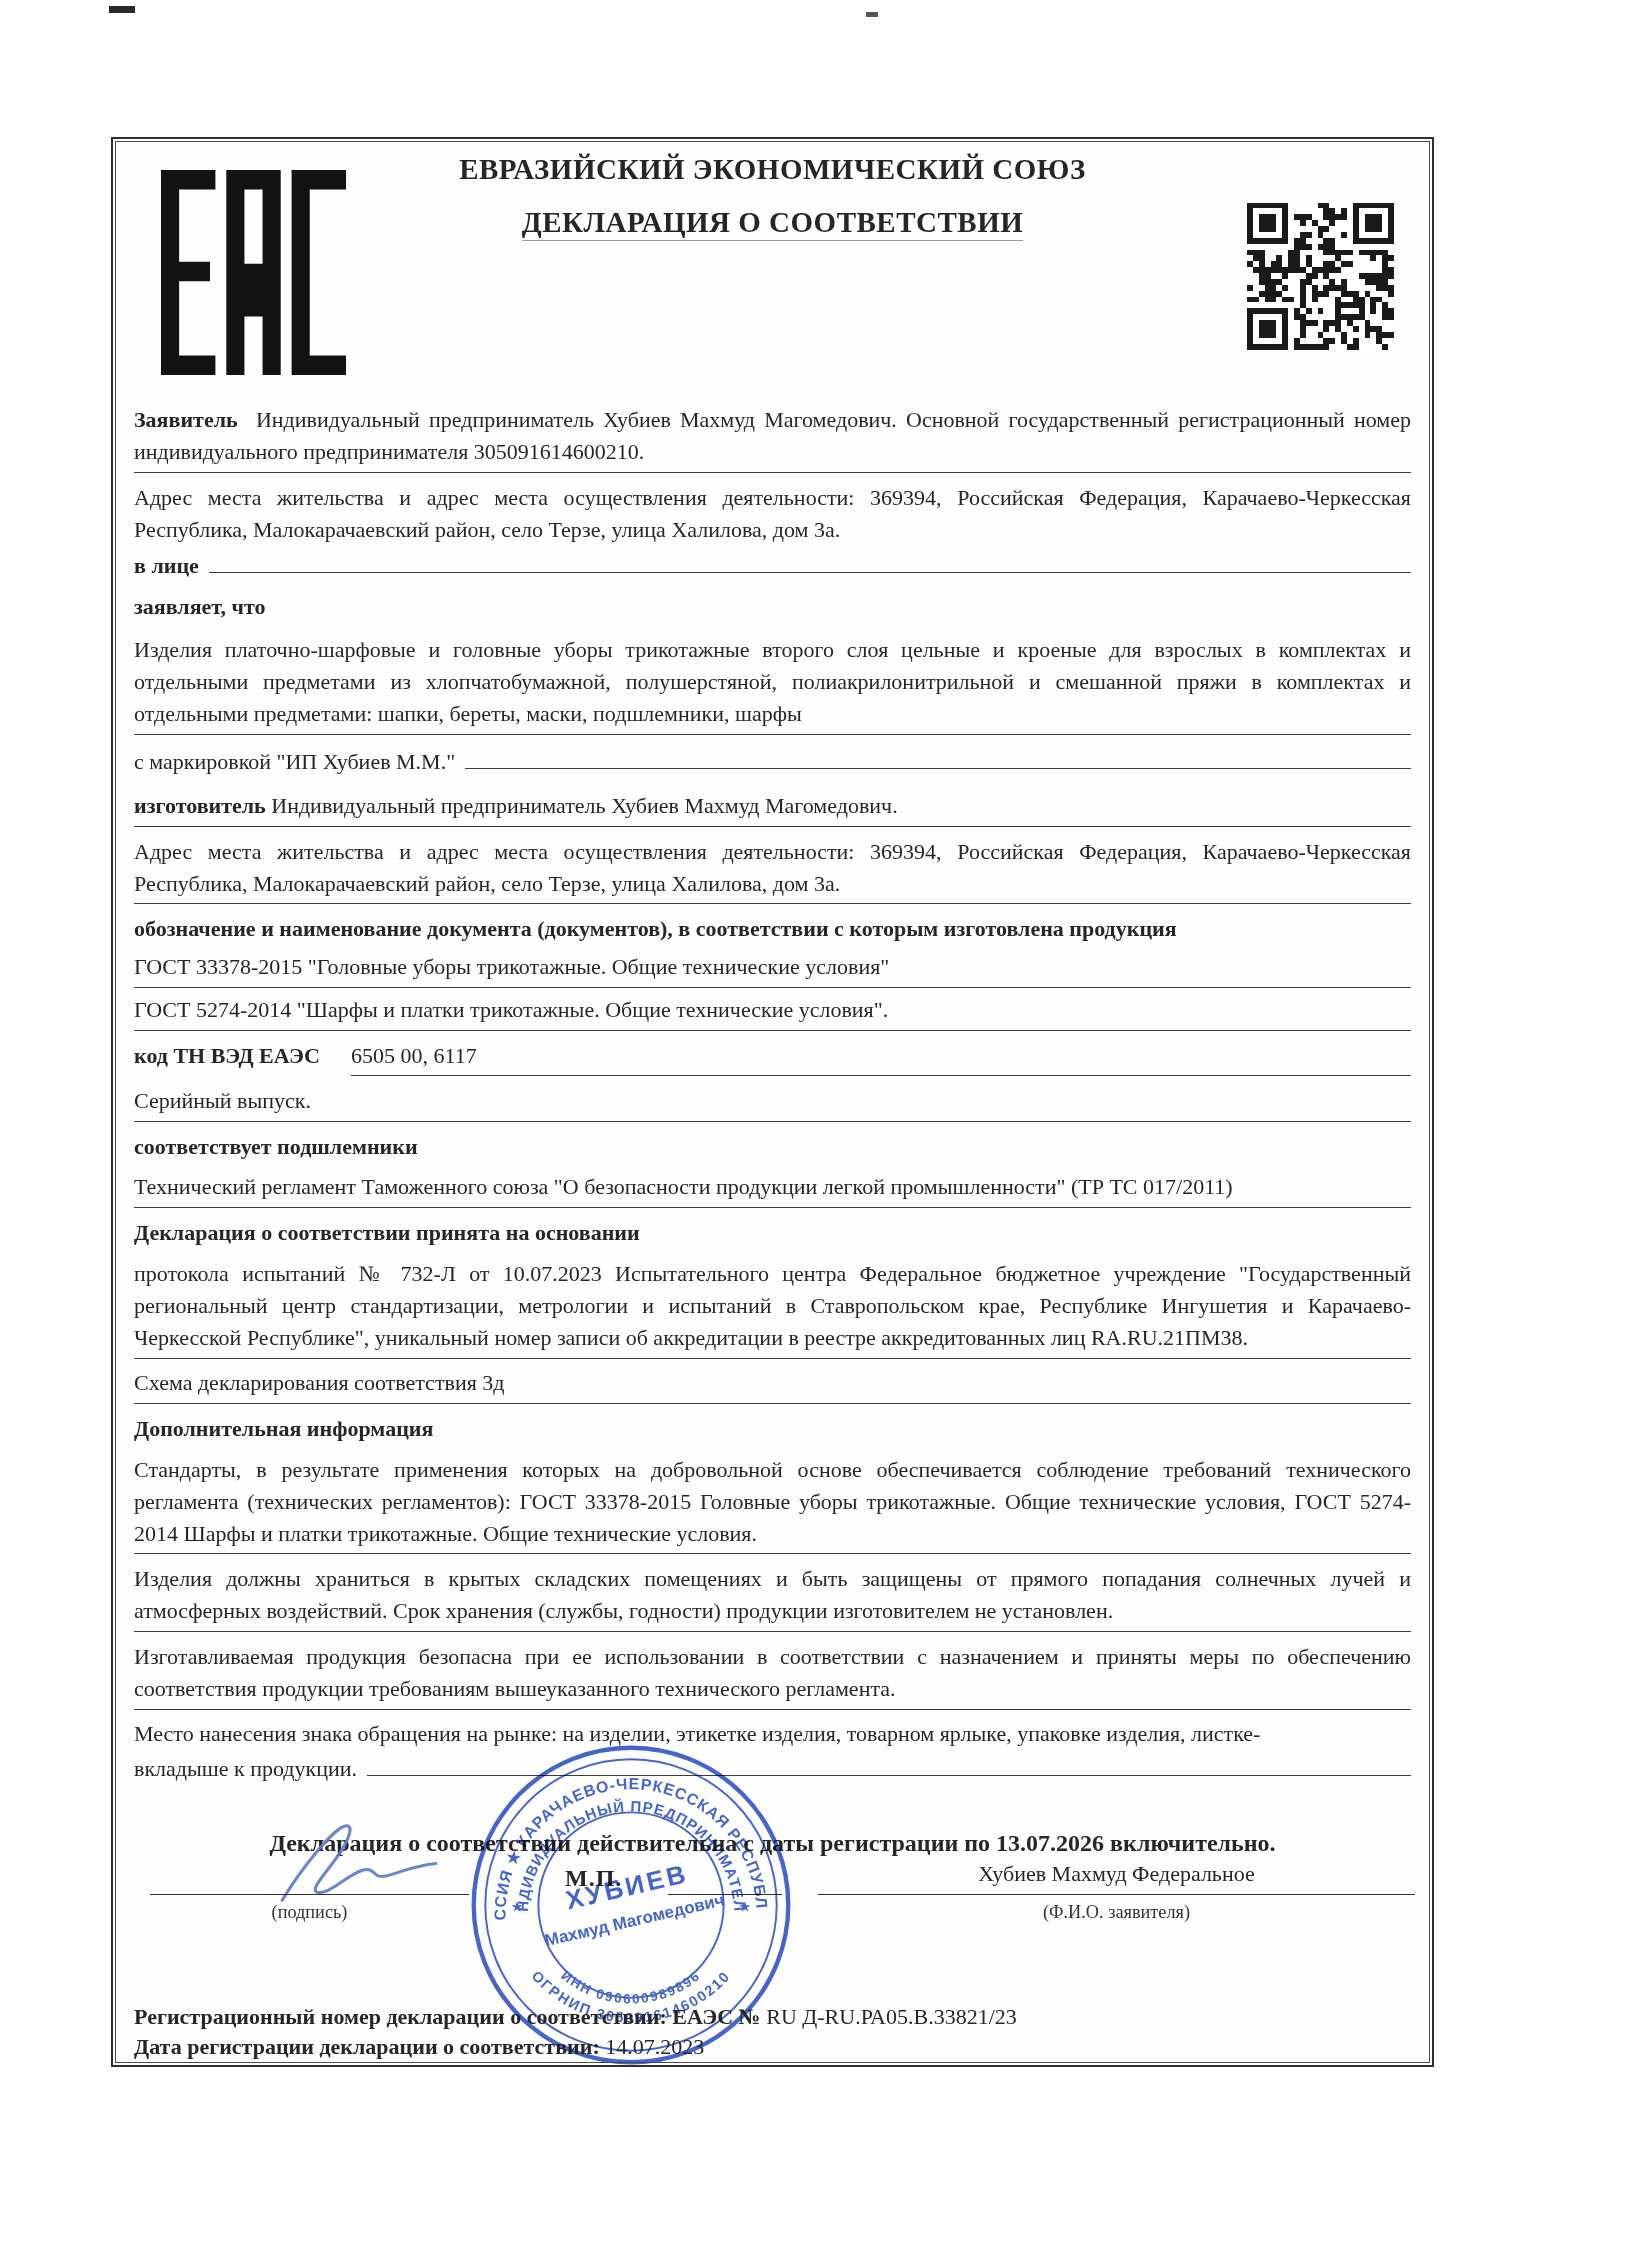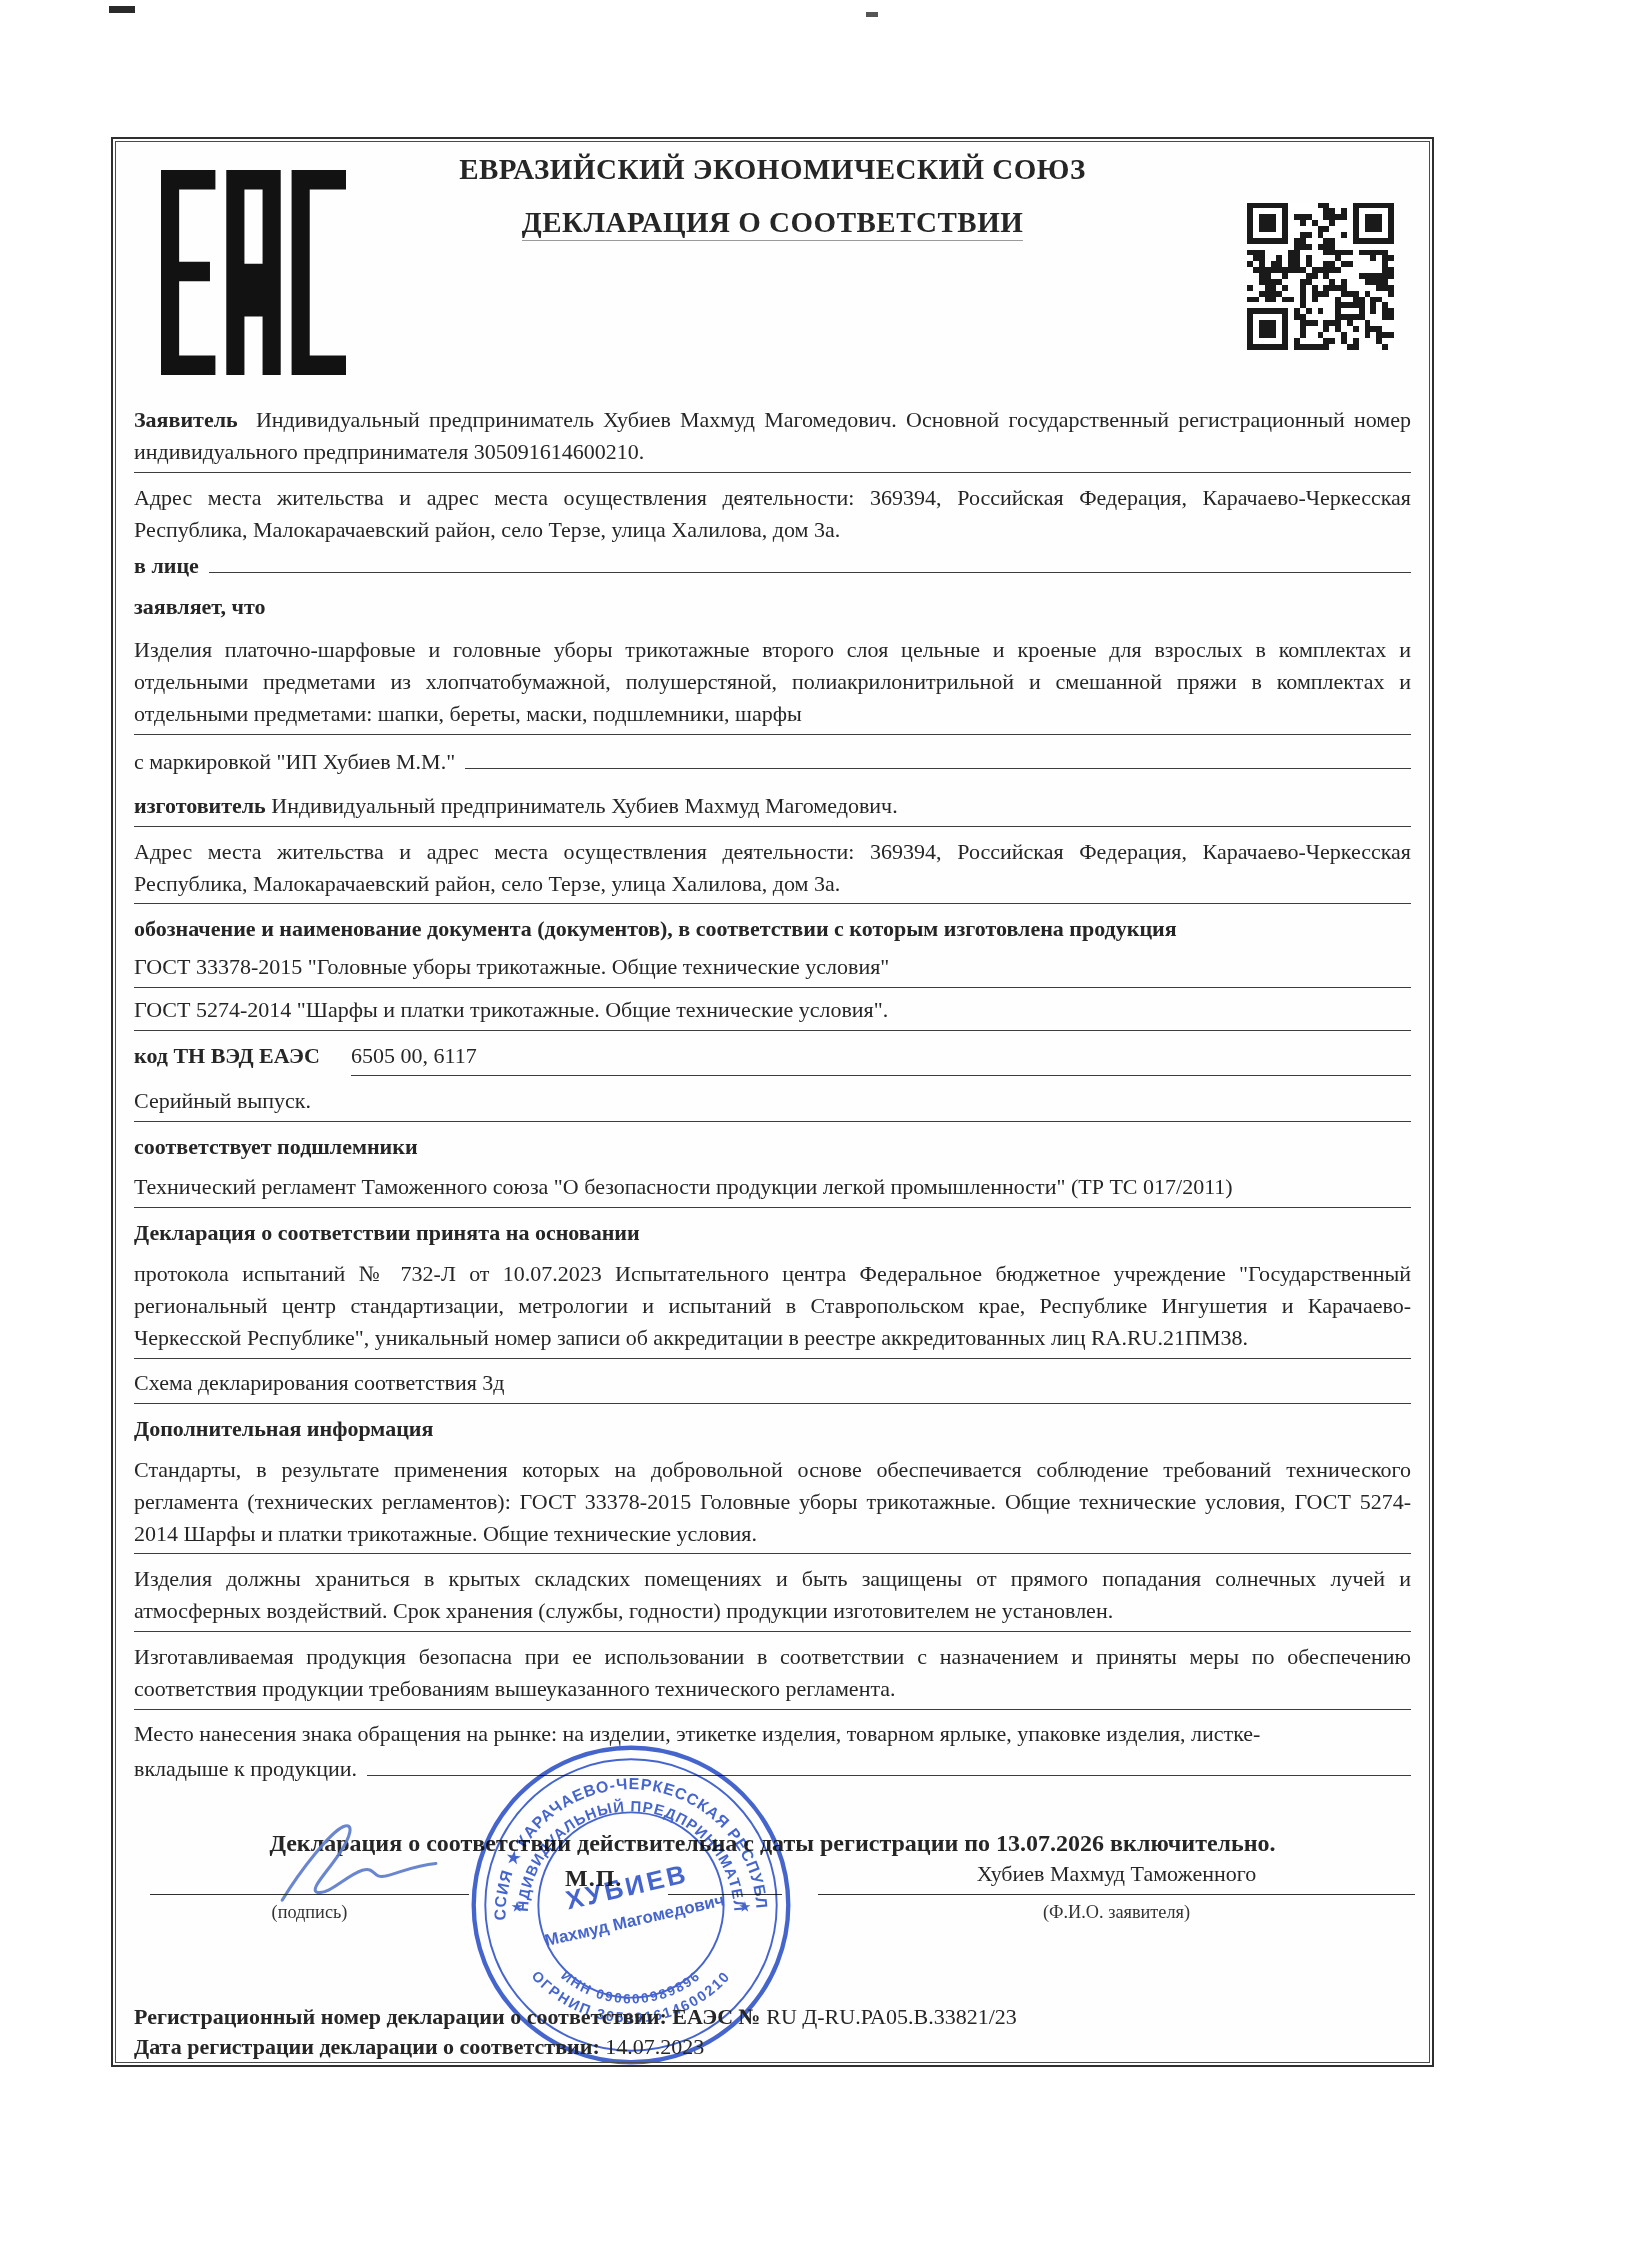--- a/index.html
+++ b/index.html
@@ -361,21 +361,21 @@
   <svg class="abs sig-svg" viewBox="0 0 210 100">
     <path d="M25,88 C45,55 75,18 88,12 C100,7 96,22 84,40 C70,61 52,78 62,80 C74,82 92,62 108,57 C122,53 118,66 132,63 C148,59 162,52 184,50" fill="none" stroke="#5d7ccb" stroke-width="3.2" stroke-linecap="round" opacity=".92"></path>
   </svg>
 
   <div class="abs line sig-line-left"></div>
   <div class="abs podpis">(подпись)</div>
 
   <div class="abs mp">М.П.</div>
   <div class="abs line mid-line"></div>
 
-  <div class="abs fio">Хубиев Махмуд Таможенного</div>
+  <div class="abs fio">Хубиев Махмуд Федеральное</div>
   <div class="abs line fio-line"></div>
   <div class="abs fio-label">(Ф.И.О. заявителя)</div>
 
   <div class="abs stamp-wrap">
     <svg viewBox="-171 -171 342 342">
       <g stroke="#2b50c8" fill="none">
         <circle r="163" stroke-width="4.5"></circle>
         <circle r="151" stroke-width="2"></circle>
         <circle r="96" stroke-width="2"></circle>
       </g>

